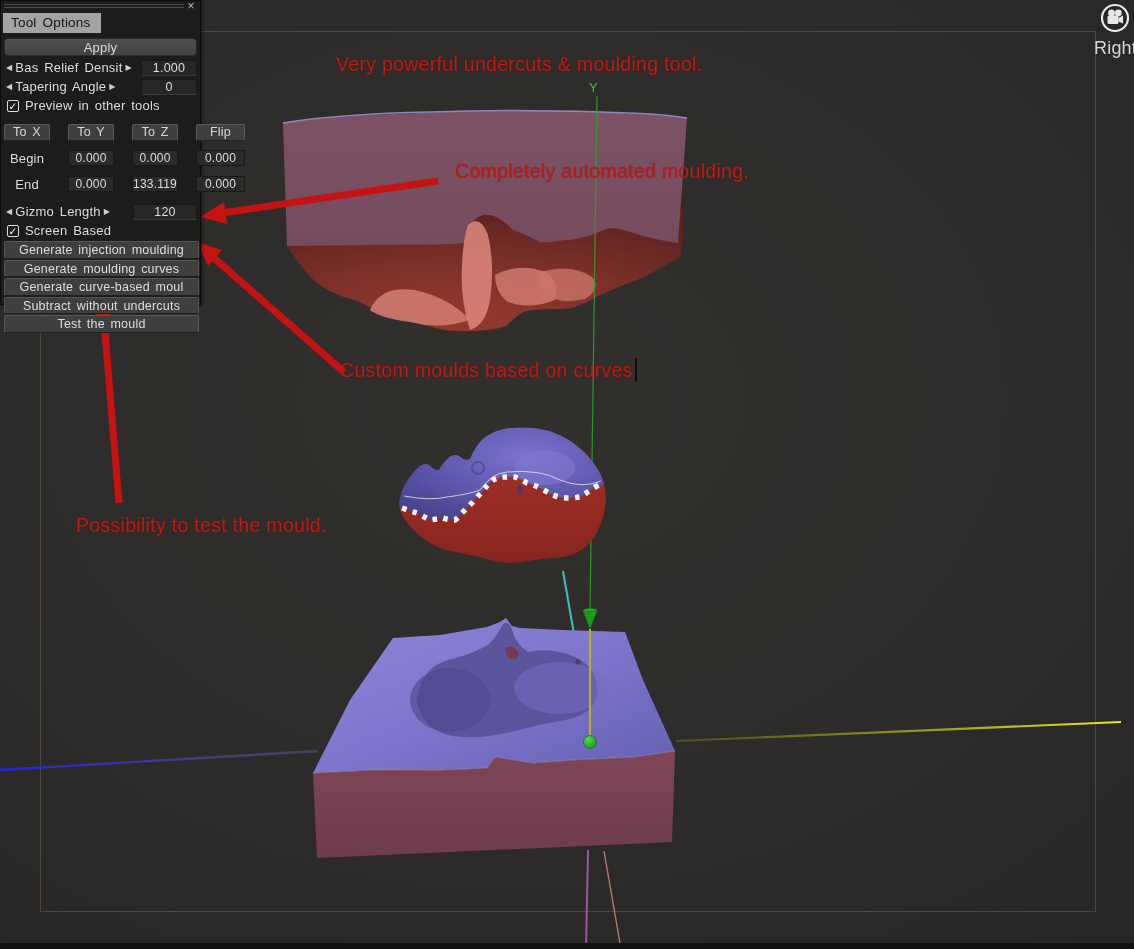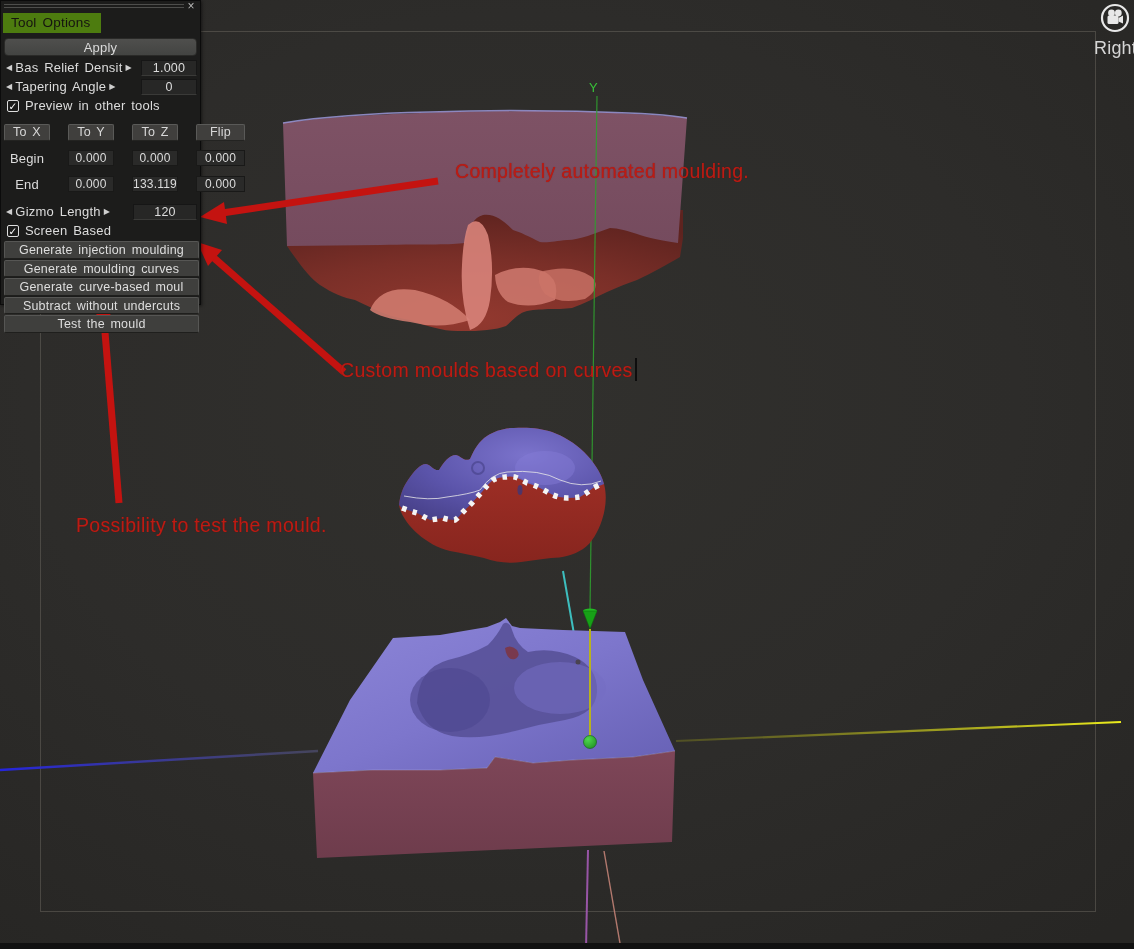--- a/index.html
+++ b/index.html
@@ -38,21 +38,21 @@
     position:absolute; left:0; top:0; width:201px; height:305px;
     background:#1c1c1b; border:1px solid #0b0b0b; box-shadow:1px 1px 3px rgba(0,0,0,.5);
     color:#dcdcdc; font-size:13px; letter-spacing:0.2px; word-spacing:2px;
   }
   .titlebar { position:relative; height:11px; cursor:move; }
   .grip { position:absolute; left:3px; right:16px; height:1px; background:#4e4e4c; }
   .grip.g1 { top:3px; } .grip.g2 { top:6px; }
   .close-x { position:absolute; right:3px; top:-1px; width:12px; height:12px;
     color:#b9b9b9; font-size:12px; line-height:12px; text-align:center; cursor:pointer; }
   .tab { display:inline-block; margin:1px 0 0 2px; padding:2px 11px 3px 8px;
-    background:#4d7c0f; color:#161310; font-size:13.5px; }
+    background:#a3a3a3; color:#161310; font-size:13.5px; }
   .apply-btn { margin:5px 3px 2px; height:18px; line-height:17px; text-align:center;
     background:linear-gradient(#4f4f4d,#434442); border:1px solid #2a2a28; border-radius:4px;
     color:#d9d9d9; cursor:pointer; }
   .row { display:flex; align-items:center; height:19px; padding:0 3px; }
   .spin-label { flex:1; display:flex; align-items:center; gap:3px; padding-left:2px; white-space:nowrap; }
   .tri { font-size:8px; color:#cfcfcf; line-height:8px; cursor:pointer; }
   .value-field { width:56px; height:16px; line-height:15px; text-align:center; font-size:12.5px;
     background:#272726; border:1px solid #161616; border-bottom-color:#3a3a38; cursor:text; }
   .value-field.wide { width:64px; }
   .chk-row { display:flex; align-items:center; gap:6px; height:19px; padding-left:6px; }
@@ -206,20 +206,21 @@
   <g fill="#c41310" stroke="#c41310">
     <line x1="438" y1="181" x2="222" y2="213" stroke-width="7"></line>
     <polygon points="200,217 224,202 227,224" stroke="none"></polygon>
     <line x1="344" y1="372" x2="214" y2="258" stroke-width="7"></line>
     <polygon points="197,242 222,250 208,266" stroke="none"></polygon>
     <line x1="119" y1="503" x2="104" y2="320" stroke-width="7"></line>
     <polygon points="102,297 113,320 94,322" stroke="none"></polygon>
   </g>
 </svg>
 
+  <div class="annot annot-1">Very powerful undercuts &amp; moulding tool.</div>
   <div class="annot annot-2">Completely automated moulding.</div>
   <div class="annot annot-3"><span>Custom moulds based on curves</span><span class="text-cursor"></span></div>
   <div class="annot annot-4">Possibility to test the mould.</div>
 
   <div class="y-axis-label">Y</div>
 
   <div class="view-indicator">
     <svg width="32" height="32" viewBox="0 0 32 32">
       <circle cx="16" cy="16" r="13" fill="none" stroke="#e8e8e8" stroke-width="2.2"></circle>
       <circle cx="12.5" cy="11" r="3.4" fill="#e8e8e8"></circle>

